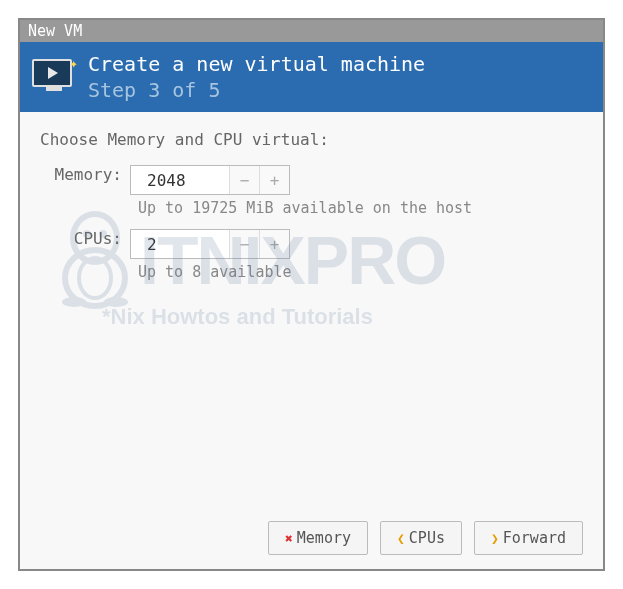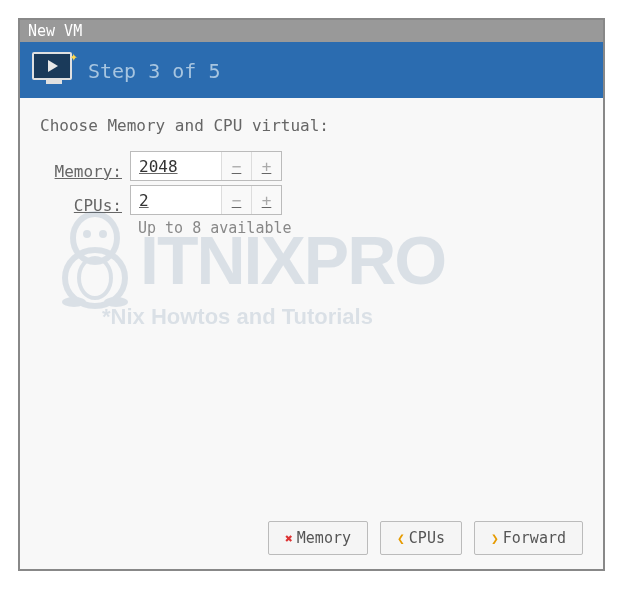--- a/index.html
+++ b/index.html
@@ -82,23 +82,22 @@
       flex: 1;
       color: #666;
       font-size: 16px;
       position: relative;
     }
     .section-label {
       margin-bottom: 16px;
     }
     .field-row {
       display: flex;
-      align-items: flex-end;
+      align-items: flex-start;
       margin-bottom: 4px;
-      text-decoration: underline;
     }
     .field-label {
       width: 90px;
       text-align: right;
       padding-right: 8px;
     }
     .spinner {
       display: flex;
       align-items: stretch;
       border: 1px solid #bbb;
@@ -106,20 +105,21 @@
       height: 30px;
     }
     .spinner input {
       border: none;
       padding: 4px 8px;
       font-family: inherit;
       font-size: 16px;
       width: 90px;
       color: #333;
       outline: none;
+      margin-left: 8px;
     }
     .spinner button {
       width: 30px;
       border: none;
       border-left: 1px solid #ddd;
       background: #f9f9f9;
       color: #aaa;
       font-size: 16px;
       cursor: pointer;
       font-family: inherit;
@@ -192,35 +192,37 @@
 
   <div class="header">
     <div class="header-icon">
       <div class="monitor">
           <div class="play"></div>
         </div>
       <div class="stand"></div>
       <div class="star">✦</div>
     </div>
     <div class="header-text">
+      <h1>Create a new virtual machine</h1>
       <div class="step">Step 3 of 5</div>
     </div>
   </div>
 
   <div class="content">
     <div class="section-label">Choose Memory and CPU virtual:</div>
 
     <div class="field-row">
       <div class="field-label">Memory:</div>
       <div class="spinner">
         <input type="text" value="2048" style="">
         <button><span>−</span></button>
         <button><span>+</span></button>
       </div>
     </div>
+    <div class="hint">Up to 19725 MiB available on the host</div>
 
     <div class="field-row">
       <div class="field-label">CPUs:</div>
       <div class="spinner">
         <input type="text" value="2" style="">
         <button><span>−</span></button>
         <button><span>+</span></button>
       </div>
     </div>
     <div class="hint">Up to 8 available</div>

